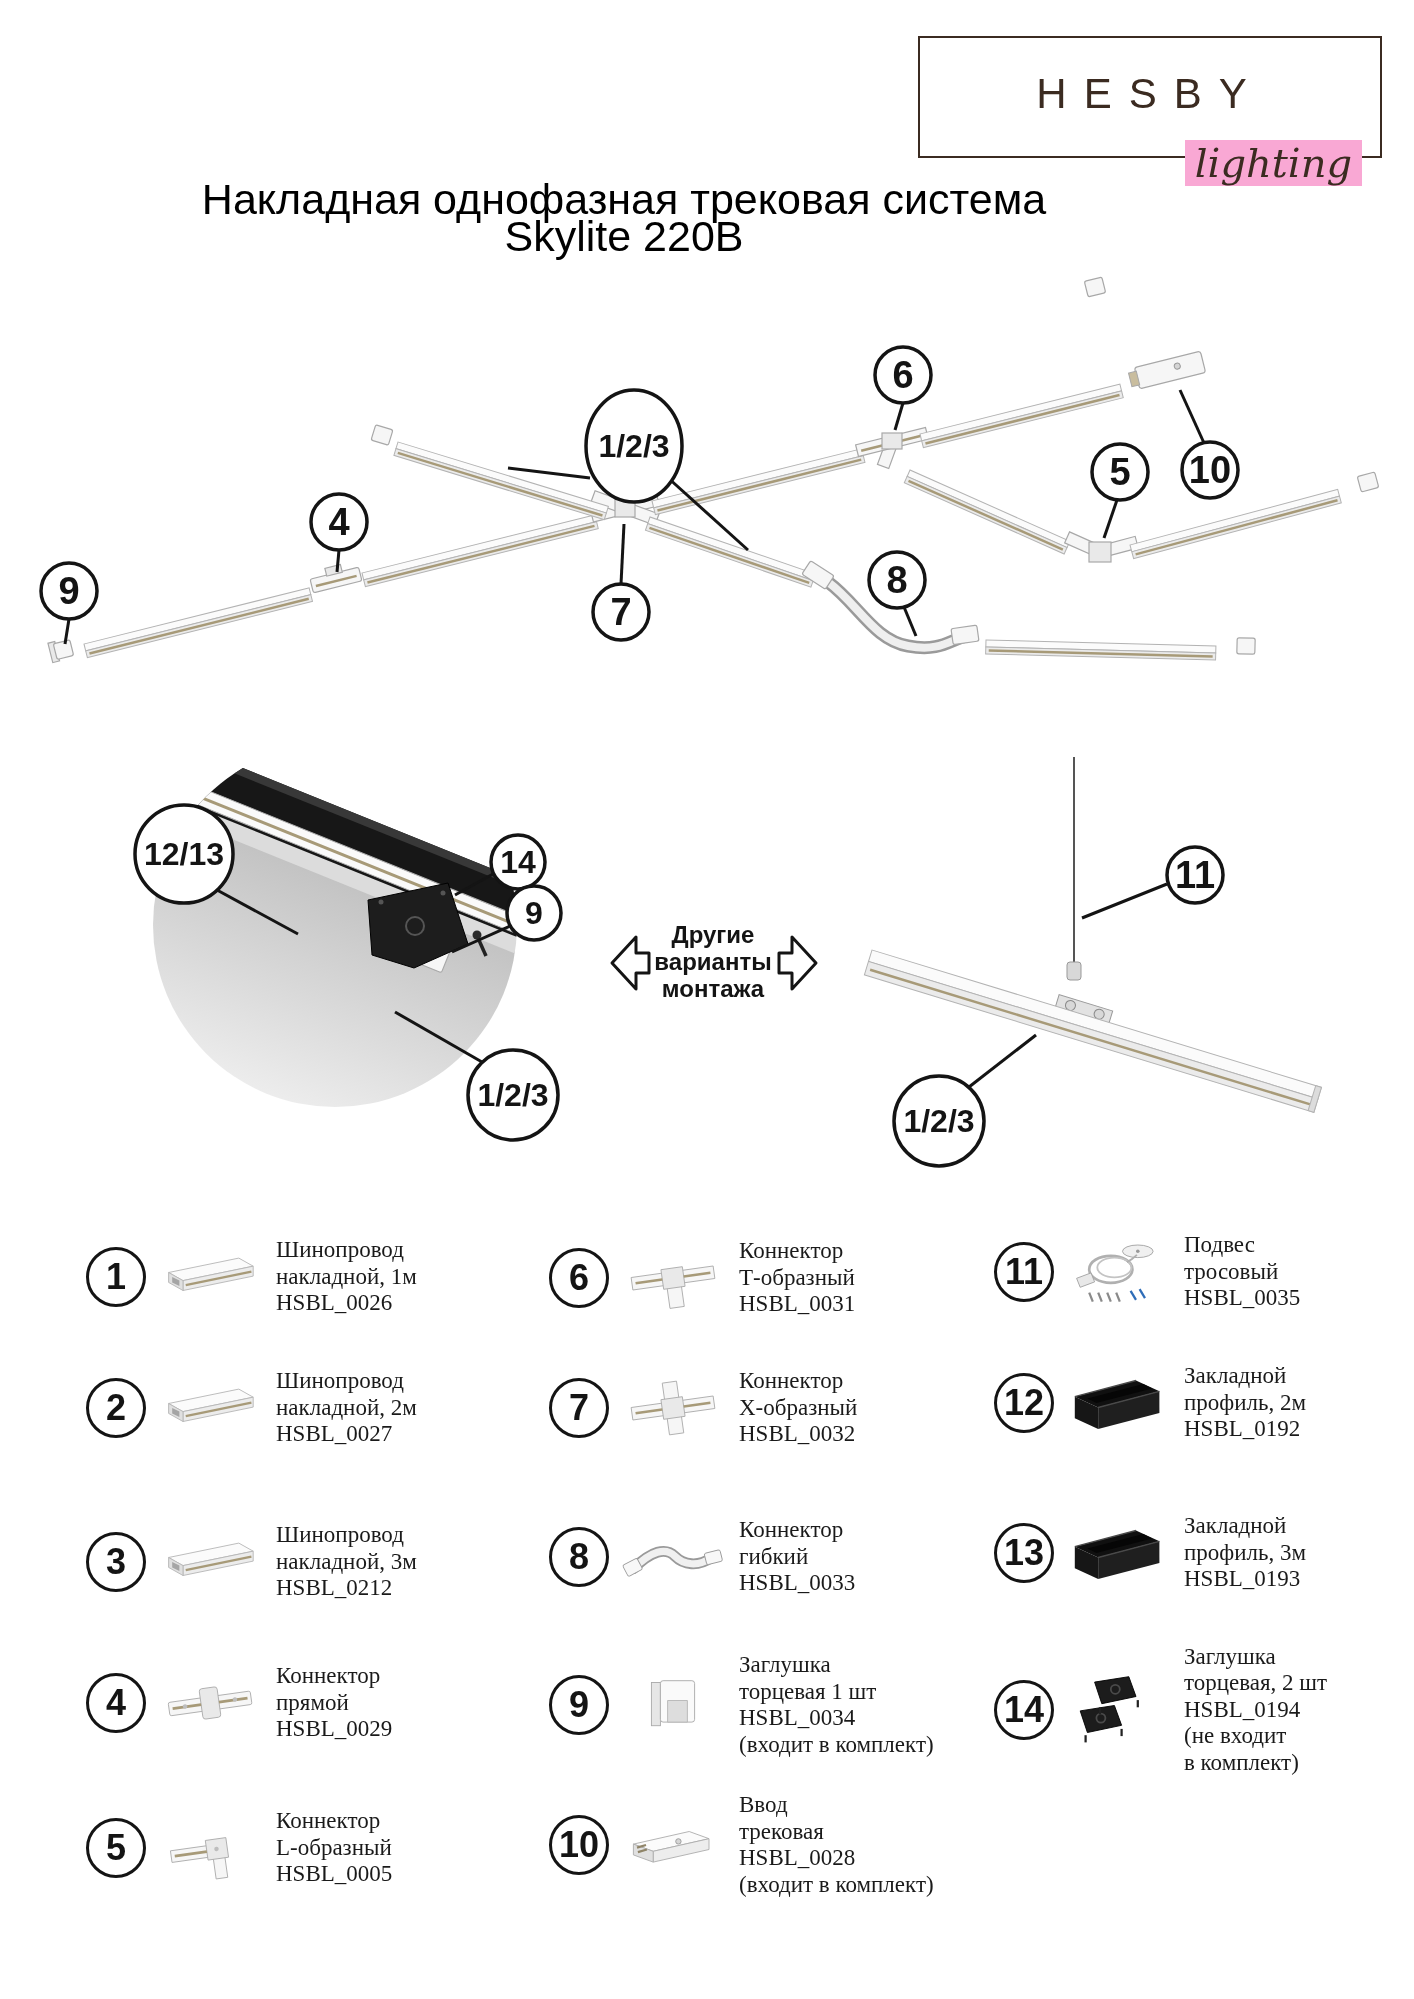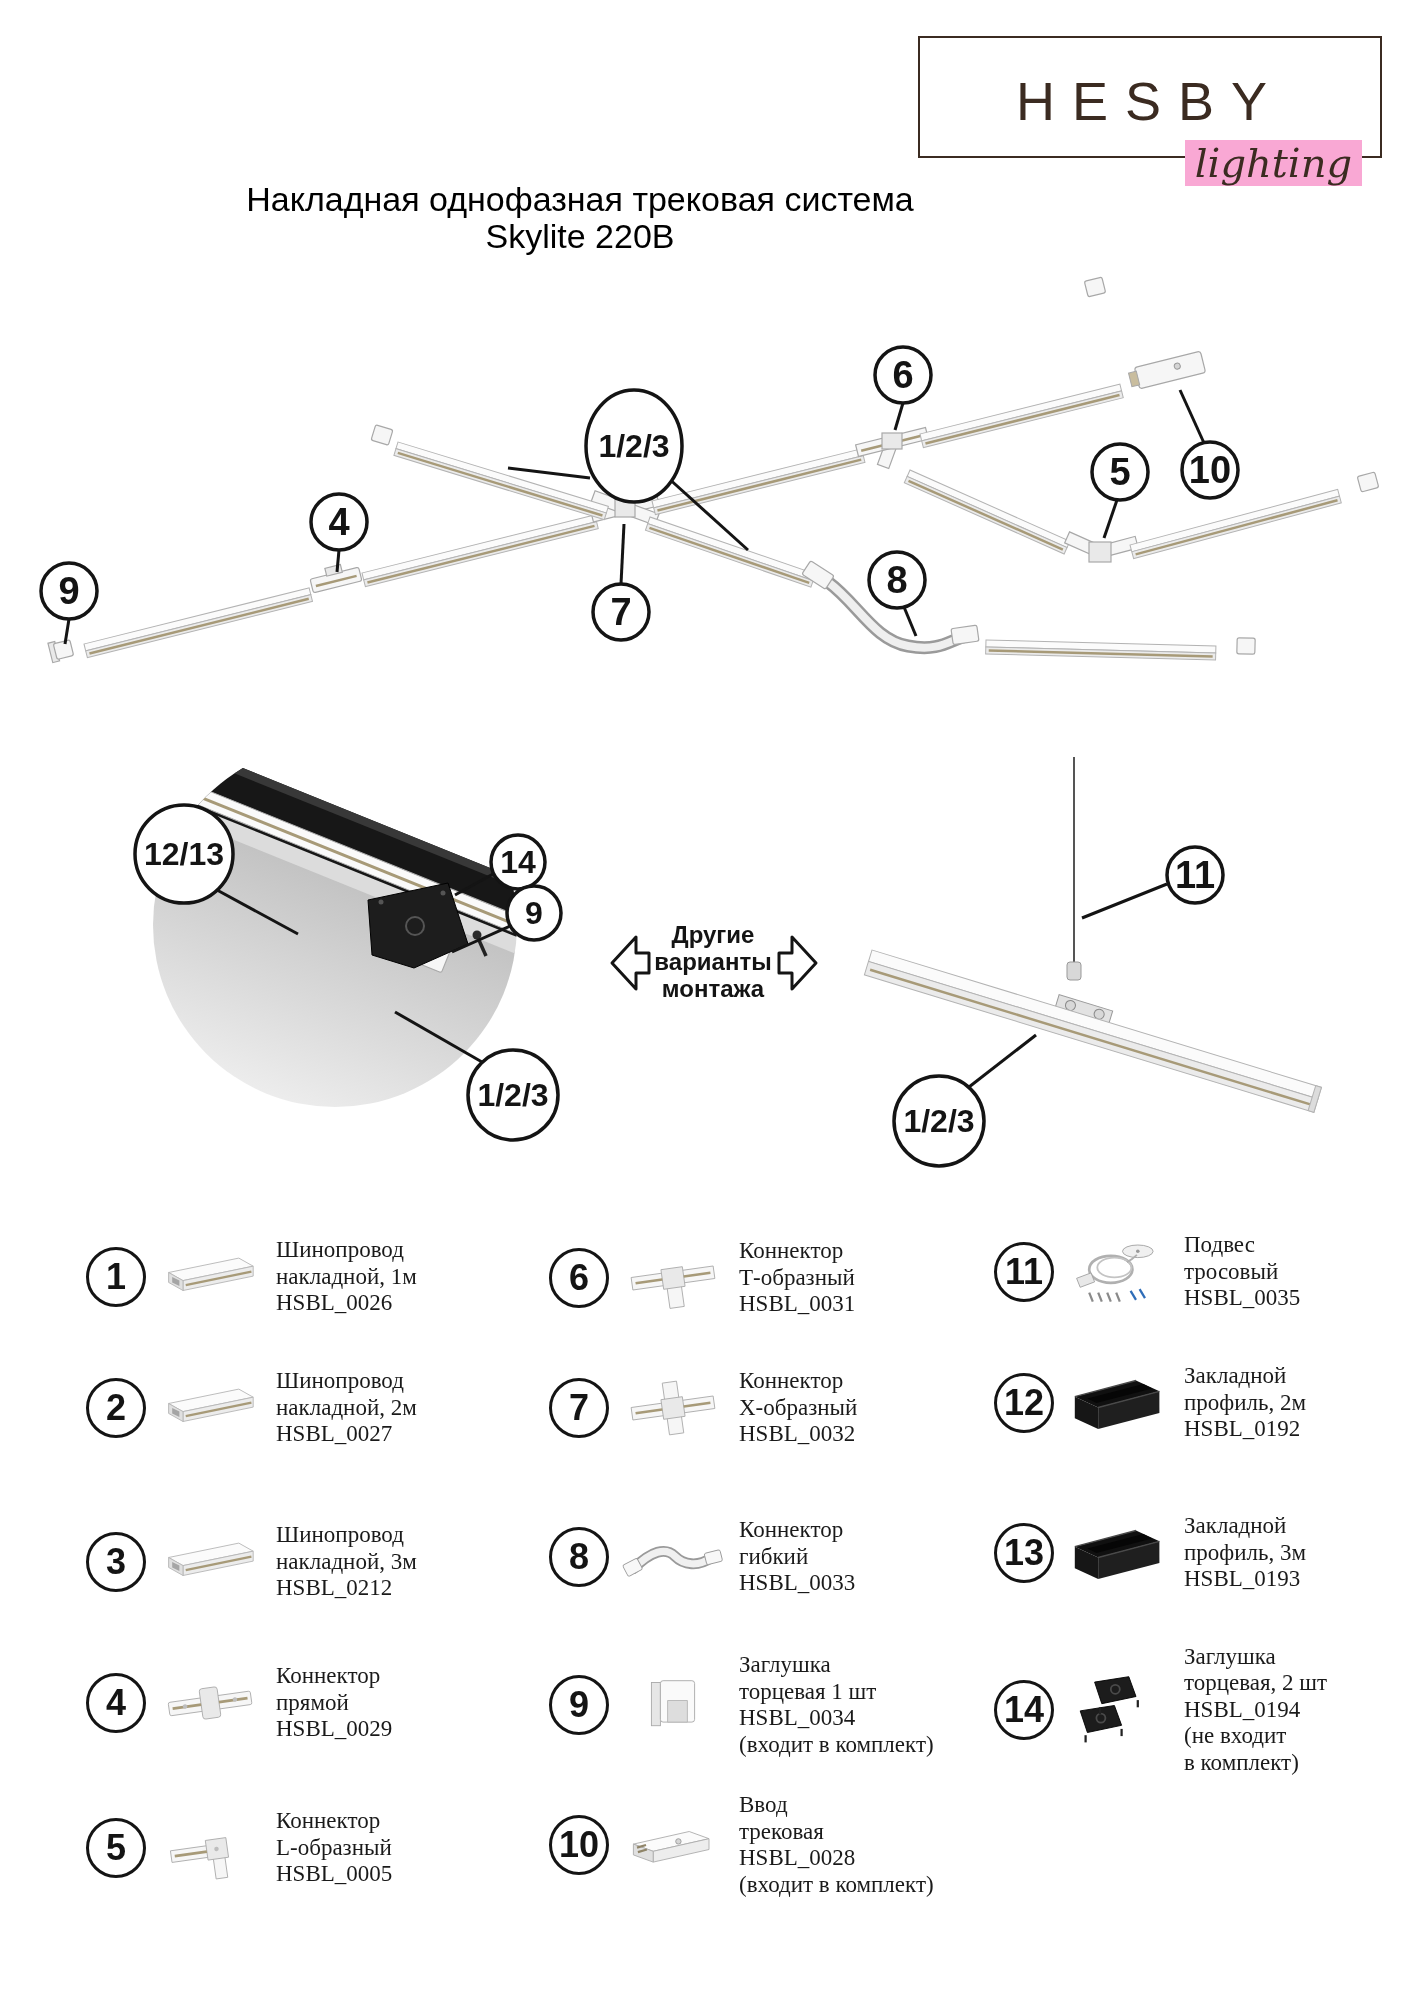--- a/index.html
+++ b/index.html
@@ -2,25 +2,25 @@
 <html><head>
 <meta charset="utf-8">
 <style>
   html,body{margin:0;padding:0;background:#fff;}
   .page{position:relative;width:1414px;height:1999px;background:#fff;overflow:hidden;
         font-family:"Liberation Sans",sans-serif;color:#141414;}
   
   .logo-box{position:absolute;left:918px;top:36px;width:464px;height:122px;
             border:2.5px solid #3b2b21;box-sizing:border-box;}
   .logo-word{position:absolute;left:0;right:0;top:32px;text-align:center;
-             font-size:54px;font-weight:500;letter-spacing:17px;color:#3b2b21;}
+             font-size:42px;font-weight:500;letter-spacing:17px;color:#3b2b21;}
   .logo-script{position:absolute;right:18px;bottom:-30px;background:#f9a8d4;padding:0 10px;
                font-family:"DejaVu Serif",serif;font-style:italic;font-size:40px;color:#3b2b21;}
   .title{position:absolute;left:0;top:181px;width:1160px;text-align:center;
-         font-size:34px;line-height:37px;font-weight:500;color:#000;}
+         font-size:43px;line-height:37px;font-weight:500;color:#000;padding-left:44px;}
   
   .diagram{position:absolute;left:0;top:250px;}
   .tt{fill:#fbfbfb;stroke:#b3b3b3;stroke-width:1;}
   .tf{fill:#ebebeb;stroke:#b3b3b3;stroke-width:1;}
   .tg{stroke:#a79a78;stroke-width:2.5;}
   .conn{fill:#f6f6f6;stroke:#a8a8a8;stroke-width:1.2;}
   .conn2{fill:#e9e9e9;stroke:#a8a8a8;stroke-width:1.2;}
   .lead{stroke:#141414;stroke-width:3;fill:none;}
   .co{fill:#fff;stroke:#141414;stroke-width:3.5;}
   .cnum{font-size:38px;font-weight:600;fill:#141414;text-anchor:middle;}

